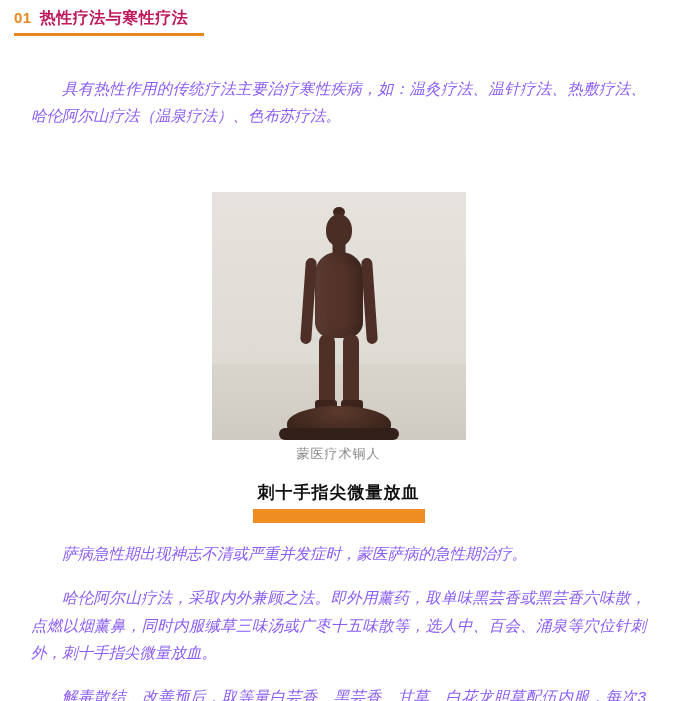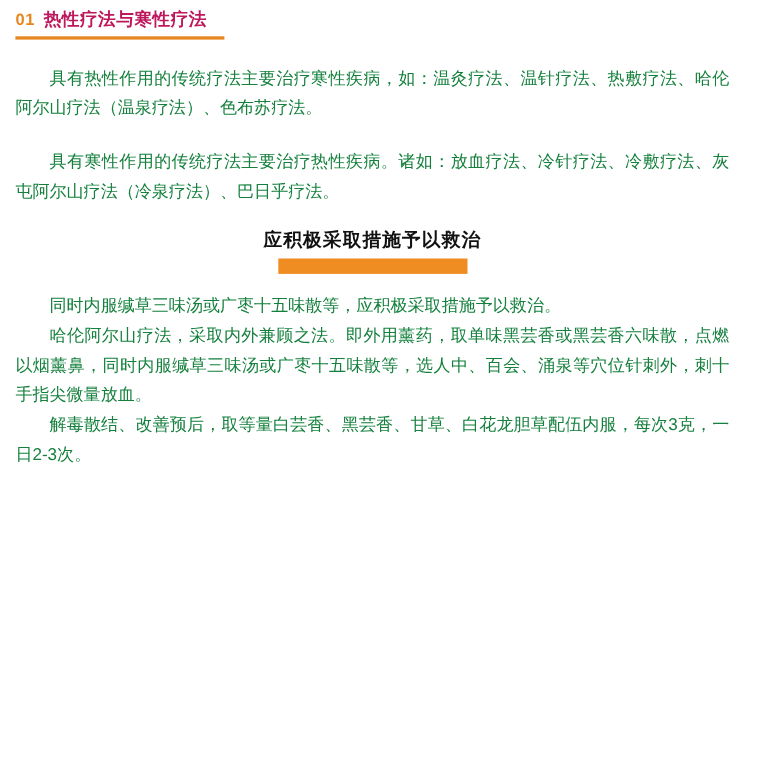--- a/index.html
+++ b/index.html
@@ -45,22 +45,23 @@
     font-size: 16px;
     letter-spacing: 0.5px;
   }
 
   
   .para {
     font-size: 15.5px;
     line-height: 1.75;
     text-align: justify;
     text-justify: inter-ideograph;
-    margin: 0;
-    color: #15803d;
+    margin: 17px;
+    color: #8b5cf6;
+    font-style: italic;
   }
   .para.indent {
     text-indent: 2em;
   }
   .gap-lg { height: 22px; }
 
   
   .figure {
     margin: 24px auto 0 auto;
     width: 254px;
@@ -200,27 +201,45 @@
     <span class="sec-num">01</span>
     <span class="sec-title">热性疗法与寒性疗法</span>
   </div>
 
   <div class="gap-lg"></div>
 
   <p class="para indent">具有热性作用的传统疗法主要治疗寒性疾病，如：温灸疗法、温针疗法、热敷疗法、哈伦阿尔山疗法（温泉疗法）、色布苏疗法。</p>
 
   <div class="gap-lg"></div>
 
-  <p class="para indent">具有寒性作用的传统疗法主要治疗热性疾病。诸如：放血疗法、冷针疗法、冷敷疗法、灰屯阿尔山疗法（冷泉疗法）、巴日乎疗法。</p>
-
+
+  <div class="figure">
+    <div class="photo">
+      <div class="bg-top"></div>
+      <div class="bg-bot"></div>
+      <div class="stat stat-hairknot"></div>
+      <div class="stat stat-head"></div>
+      <div class="stat stat-neck"></div>
+      <div class="stat stat-torso"></div>
+      <div class="arm left"></div>
+      <div class="arm right"></div>
+      <div class="leg left"></div>
+      <div class="leg right"></div>
+      <div class="foot left"></div>
+      <div class="foot right"></div>
+      <div class="pedestal"></div>
+      <div class="pedestal-base"></div>
+    </div>
+    <div class="fig-caption">蒙医疗术铜人</div>
+  </div>
 
   <div class="subtitle-wrap">
-    <div class="subtitle">应积极采取措施予以救治</div>
+    <div class="subtitle">刺十手指尖微量放血</div>
     <div class="subtitle-bar"></div>
   </div>
 
   <div class="body-block">
-    <p class="para indent">同时内服缄草三味汤或广枣十五味散等，应积极采取措施予以救治。</p>
+    <p class="para indent">萨病急性期出现神志不清或严重并发症时，蒙医萨病的急性期治疗。</p>
     <p class="para indent">哈伦阿尔山疗法，采取内外兼顾之法。即外用薰药，取单味黑芸香或黑芸香六味散，点燃以烟薰鼻，同时内服缄草三味汤或广枣十五味散等，选人中、百会、涌泉等穴位针刺外，刺十手指尖微量放血。</p>
     <p class="para indent">解毒散结、改善预后，取等量白芸香、黑芸香、甘草、白花龙胆草配伍内服，每次3克，一日2-3次。</p>
   </div>
 
 </div>
 
 </body></html>

